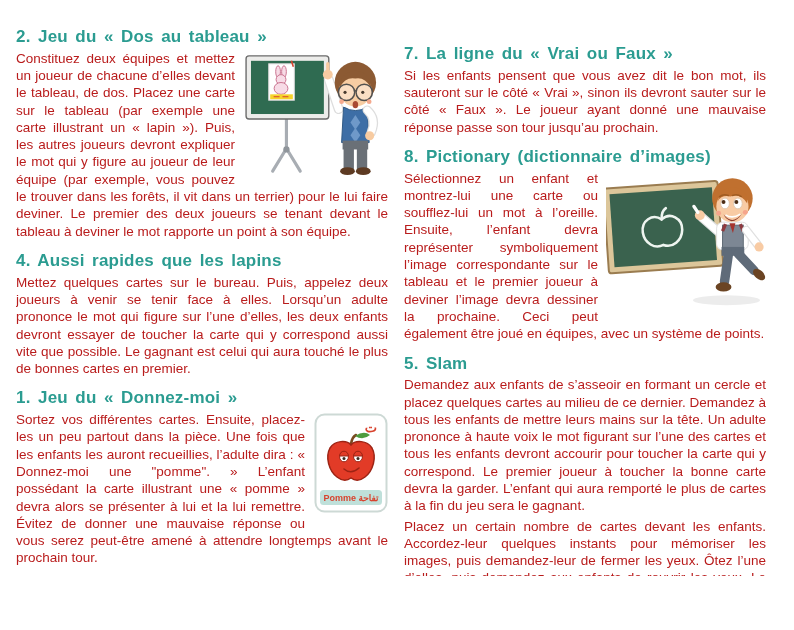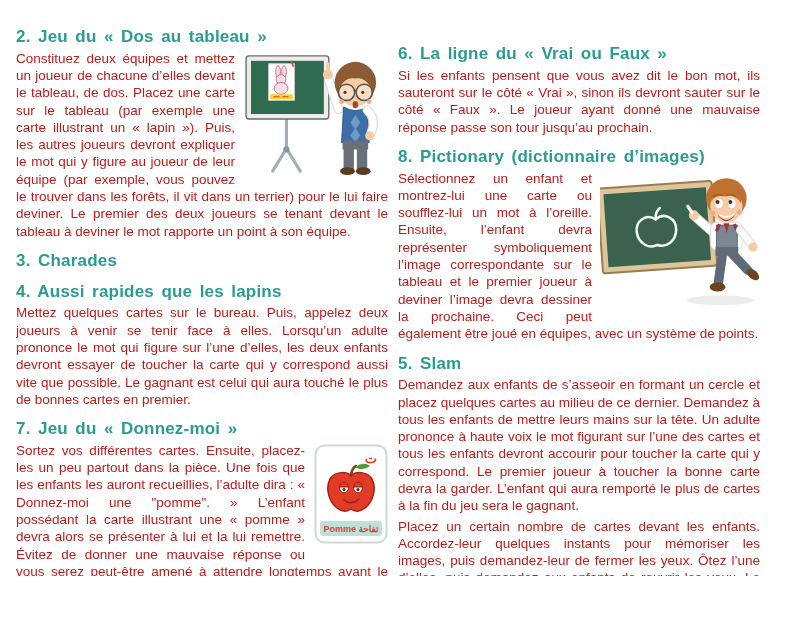--- a/index.html
+++ b/index.html
@@ -1,18 +1,18 @@
 <!DOCTYPE html>
 <html><head>
 <meta charset="utf-8">
 <style>
   html,body { margin:0; padding:0; background:#ffffff; }
   .page {
     position:relative; width:794px; height:576px; box-sizing:border-box;
-    background:#ffffff; display:flex; gap:10px;
+    background:#ffffff; display:flex; gap:16px;
     padding:28px 12px 8px 16px; overflow:hidden;
     font-family:"Liberation Sans", sans-serif;
   }
   .col { flex:none; }
   .col-left  { width:372px; }
   .col-right { width:362px; padding-top:17px; }
 
   h3.heading {
     margin:9px 0 3px 0; font-size:17px; line-height:1.1;
     color:#2b9c91; font-weight:700; letter-spacing:0.2px; word-spacing:2.5px;
@@ -101,32 +101,31 @@
             <rect x="115.5" y="99" width="10.5" height="22" fill="#6a7077"></rect>
             <ellipse cx="106" cy="123" rx="7.5" ry="4" fill="#5d3a22"></ellipse>
             <ellipse cx="122" cy="123" rx="7.5" ry="4" fill="#5d3a22"></ellipse>
           </svg>
         </span>
         <span>Constituez deux équipes et mettez un joueur de chacune d’elles devant le tableau, de dos. Placez une carte sur le tableau (par exemple une carte illustrant un « lapin »). Puis, les autres joueurs devront expliquer le mot qui y figure au joueur de leur équipe (par exemple, vous pouvez le trouver dans les forêts, il vit dans un terrier) pour le lui faire deviner. Le premier des deux joueurs se tenant devant le tableau à deviner le mot rapporte un point à son équipe.</span>
       </p>
     </section>
 
     <section class="sec">
-      <h3 class="heading">3. Charades</h3>
     </section>
 
     <section class="sec">
       <h3 class="heading">4. Aussi rapides que les lapins</h3>
       <p class="body">
         <span>Mettez quelques cartes sur le bureau. Puis, appelez deux joueurs à venir se tenir face à elles. Lorsqu’un adulte prononce le mot qui figure sur l’une d’elles, les deux enfants devront essayer de toucher la carte qui y correspond aussi vite que possible. Le gagnant est celui qui aura touché le plus de bonnes cartes en premier.</span>
       </p>
     </section>
 
     <section class="sec">
-      <h3 class="heading">7. Jeu du « Donnez-moi »</h3>
+      <h3 class="heading">1. Jeu du « Donnez-moi »</h3>
       <p class="body">
         <span class="fig fig-apple">
           <svg viewBox="0 0 74 100" aria-hidden="true">
             <rect x="1.5" y="1.5" width="71" height="97" rx="9" fill="#ffffff" stroke="#cdd9d5" stroke-width="2"></rect>
             <text x="63" y="19" font-size="13" font-weight="bold" fill="#d8432e" text-anchor="end">ت</text>
             <path d="M37 31 q1 -7 5 -9" stroke="#7a4a21" stroke-width="2.6" fill="none" stroke-linecap="round"></path>
             <path d="M41 23 q9 -6 15 -1 q-7 6 -15 1 z" fill="#4e9b3e"></path>
             <path d="M37 32 c-4 -5 -16 -5 -21 3 c-5 9 -1 23 7 29 c5 4 10 4 14 1 c4 3 9 3 14 -1 c8 -6 12 -20 7 -29 c-5 -8 -17 -8 -21 -3 z" fill="#e23b27" stroke="#9c2314" stroke-width="1.5"></path>
             <g>
               <ellipse cx="30" cy="44" rx="4.4" ry="4.8" fill="#ffffff" stroke="#9c2314" stroke-width="1"></ellipse>
@@ -143,21 +142,21 @@
         </span>
         <span>Sortez vos différentes cartes. Ensuite, placez-les un peu partout dans la pièce. Une fois que les enfants les auront recueillies, l’adulte dira : « Donnez-moi une "pomme". » L’enfant possédant la carte illustrant une « pomme » devra alors se présenter à lui et la lui remettre. Évitez de donner une mauvaise réponse ou vous serez peut-être amené à attendre longtemps avant le prochain tour.</span>
       </p>
     </section>
 
   </div>
 
   <div class="col col-right">
 
     <section class="sec">
-      <h3 class="heading">6. La ligne du « Vrai ou Faux »</h3>
+      <h3 class="heading">7. La ligne du « Vrai ou Faux »</h3>
       <p class="body">
         <span>Si les enfants pensent que vous avez dit le bon mot, ils sauteront sur le côté « Vrai », sinon ils devront sauter sur le côté « Faux ». Le joueur ayant donné une mauvaise réponse passe son tour jusqu’au prochain.</span>
       </p>
     </section>
 
     <section class="sec">
       <h3 class="heading">8. Pictionary (dictionnaire d’images)</h3>
       <p class="body">
         <span class="fig fig-boy">
           <svg viewBox="0 0 162 140" aria-hidden="true">

